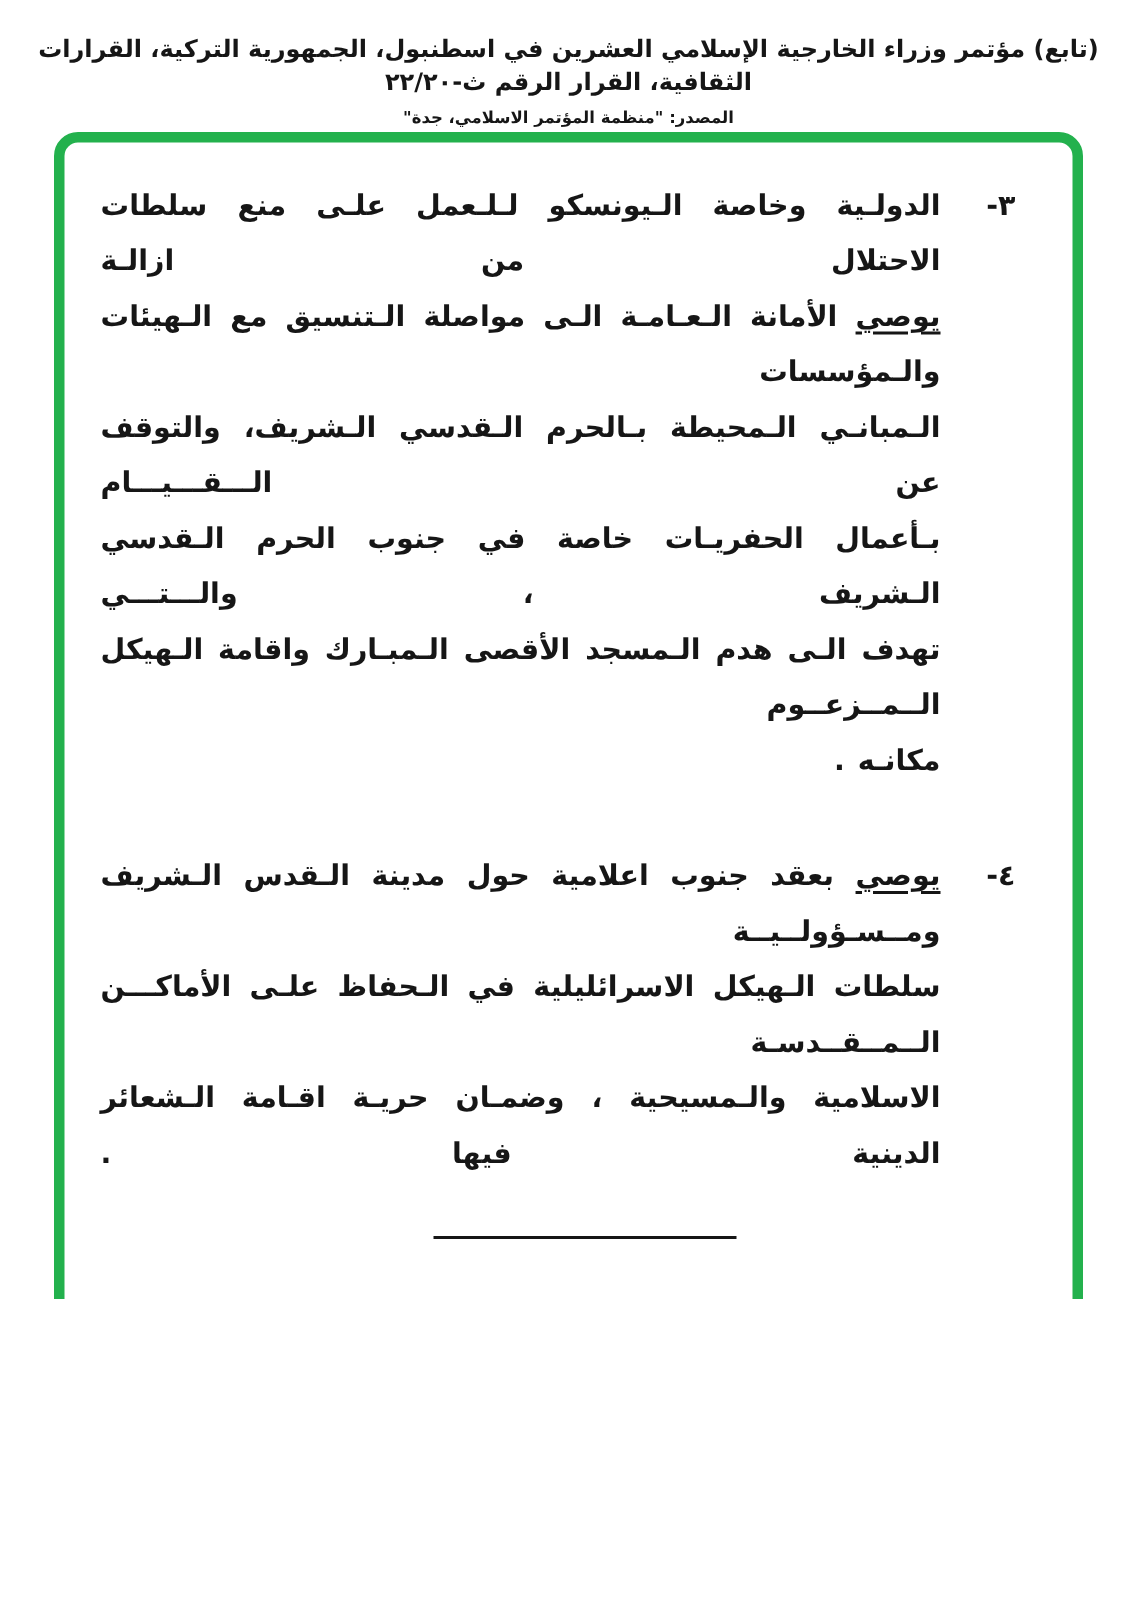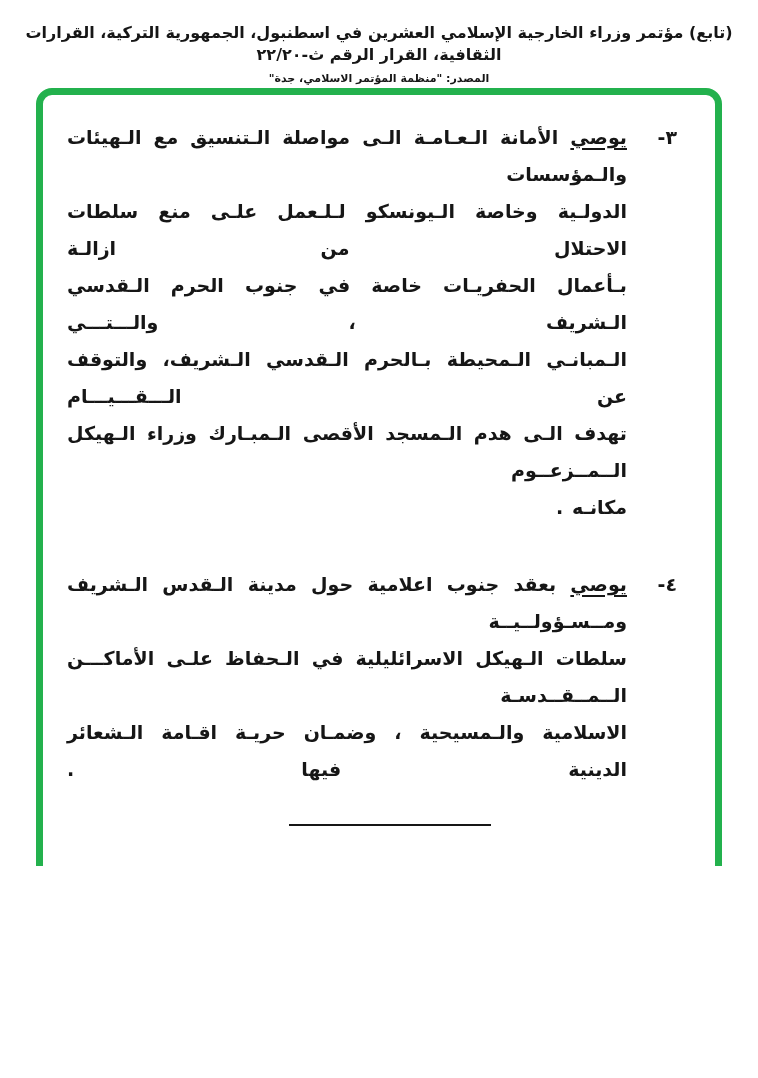--- a/index.html
+++ b/index.html
@@ -54,25 +54,25 @@
     <div class="header-title">(تابع) مؤتمر وزراء الخارجية الإسلامي العشرين في اسطنبول، الجمهورية التركية، القرارات الثقافية، القرار الرقم ‭٢٢/٢٠-ث‬</div>
     <div class="header-source">المصدر: "منظمة المؤتمر الاسلامي، جدة"</div>
   </div>
 
   <div class="frame">
     <div class="content">
 
       <div class="para">
         <div class="num">٣-</div>
         <div class="lines">
+          <div class="line">الدولـية وخاصة الـيونسكو لـلـعمل علـى منع سلطات الاحتلال من ازالـة</div>
           <div class="line"><span class="lead">يوصي</span> <span>الأمانة الـعـامـة الـى مواصلة الـتنسيق مع الـهيئات والـمؤسسات</span></div>
-          <div class="line">الدولـية وخاصة الـيونسكو لـلـعمل علـى منع سلطات الاحتلال من ازالـة</div>
+          <div class="line">الـمبانـي الـمحيطة بـالحرم الـقدسي الـشريف، والتوقف عن الـــقـــيـــام</div>
           <div class="line">بـأعمال الحفريـات خاصة في جنوب الحرم الـقدسي الـشريف ، والـــتـــي</div>
-          <div class="line">الـمبانـي الـمحيطة بـالحرم الـقدسي الـشريف، والتوقف عن الـــقـــيـــام</div>
-          <div class="line">تهدف الـى هدم الـمسجد الأقصى الـمبـارك وزراء الـهيكل الــمــزعــوم</div>
+          <div class="line">تهدف الـى هدم الـمسجد الأقصى الـمبـارك واقامة الـهيكل الــمــزعــوم</div>
           <div class="line noju">مكانـه .</div>
         </div>
       </div>
 
       <div class="para">
         <div class="num">٤-</div>
         <div class="lines">
           <div class="line"><span class="lead">يوصي</span> <span>بعقد جنوب اعلامية حول مدينة الـقدس الـشريف ومــسـؤولــيــة</span></div>
           <div class="line">سلطات الـهيكل الاسرائليلية في الـحفاظ علـى الأماكـــن الــمــقــدسـة</div>
           <div class="line">الاسلامية والـمسيحية ، وضمـان حريـة اقـامة الـشعائر الدينية فيها .</div>

